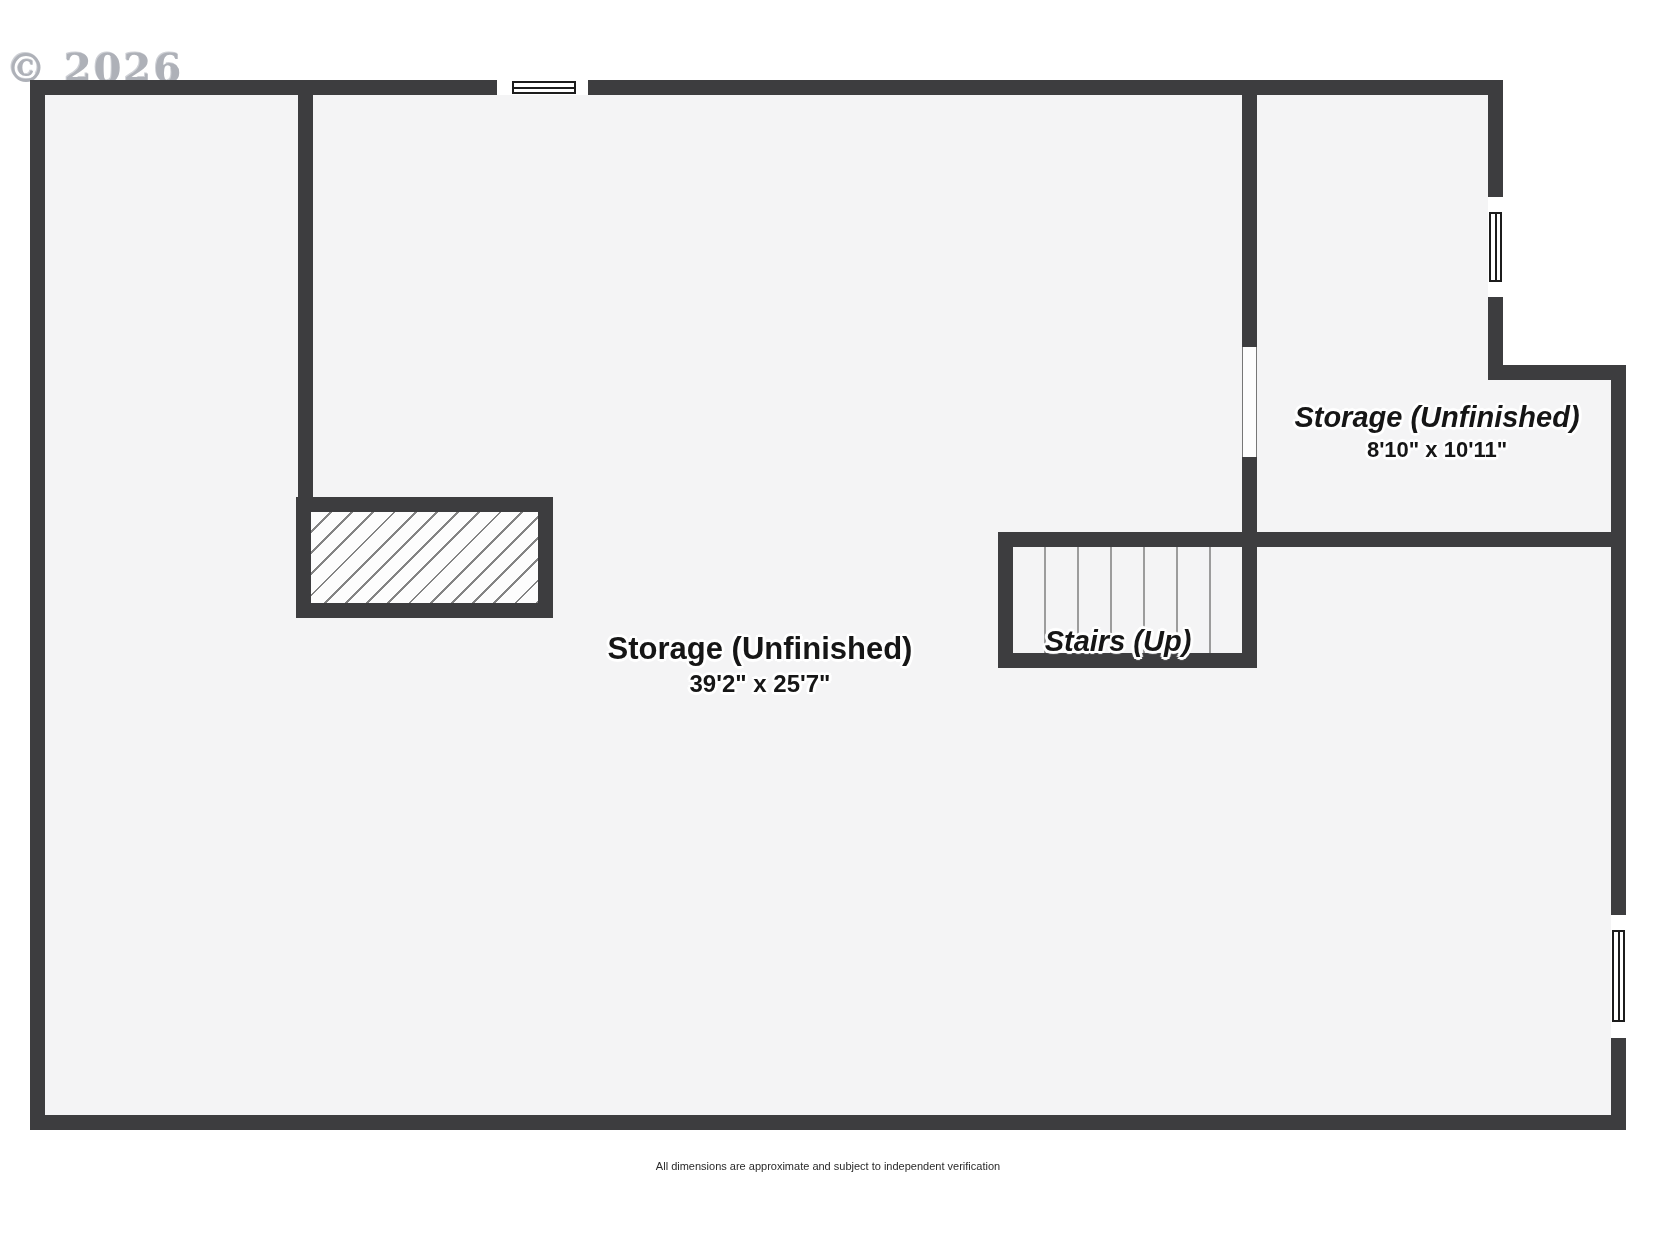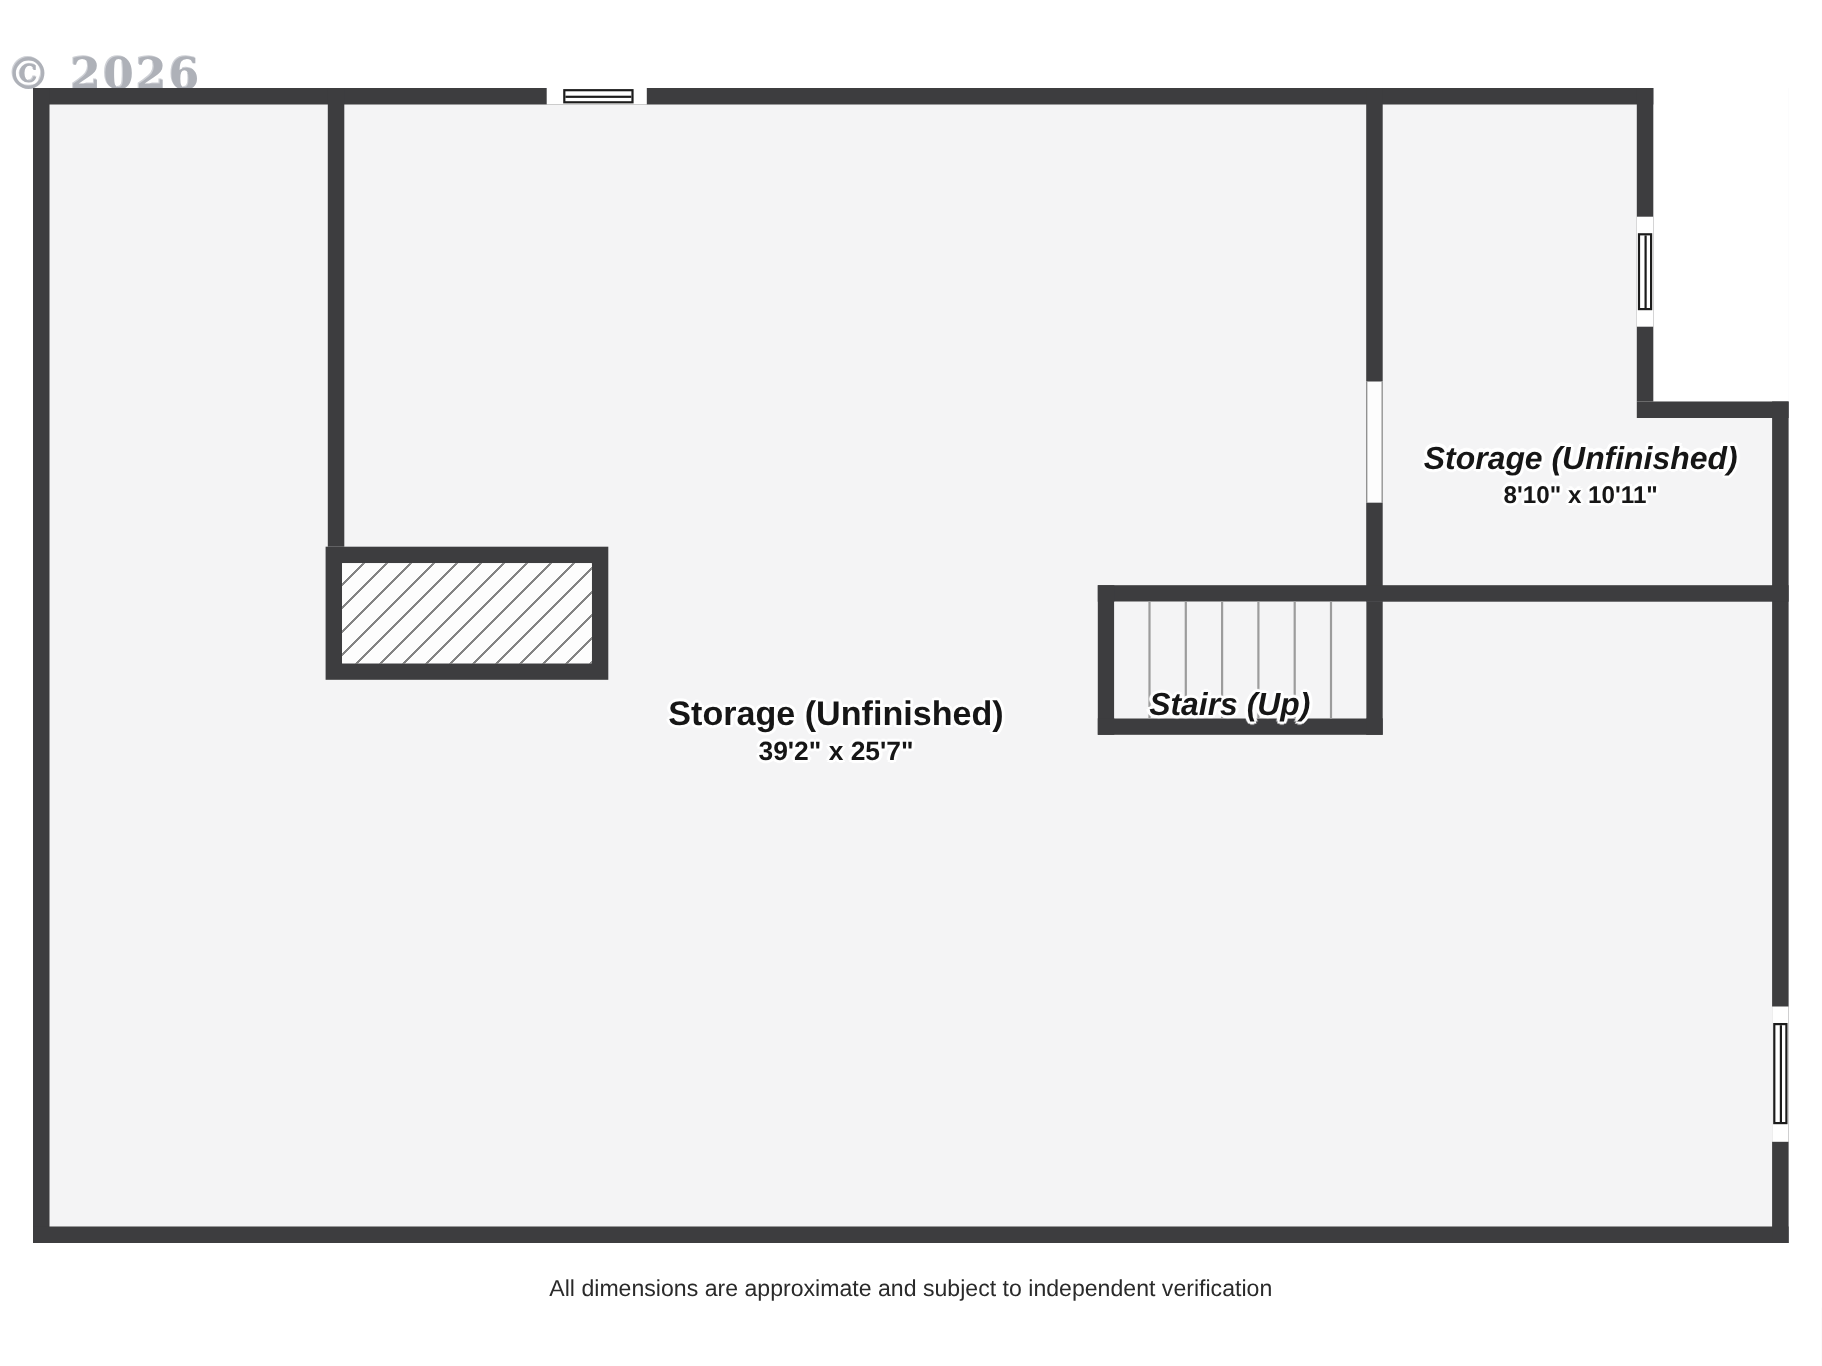--- a/index.html
+++ b/index.html
@@ -49,21 +49,21 @@
   .room-dim{font-size:24px;margin-top:3px;}
   .room-dim.sm{font-size:22px;}
 
   .watermark{
     font-family:"DejaVu Serif", serif;font-weight:700;
     font-size:40px;letter-spacing:2px;color:#aeb1b8;
     text-shadow:2px 2px 0 #ffffff,-1px -1px 0 #cfd1d6;
   }
   .footer{
     left:0;right:0;text-align:center;
-    font-size:21px;color:#2a2a2a;font-weight:400;
+    font-size:11px;color:#2a2a2a;font-weight:400;
   }
 </style>
 </head>
 <body>
 
 <div class="stage">
 
   <div class="abs watermark" style="left:6px;top:44px;">© 2026</div>
 
   <div class="abs floor" style="left:30px;top:80px;width:1596px;height:1050px;"></div>

